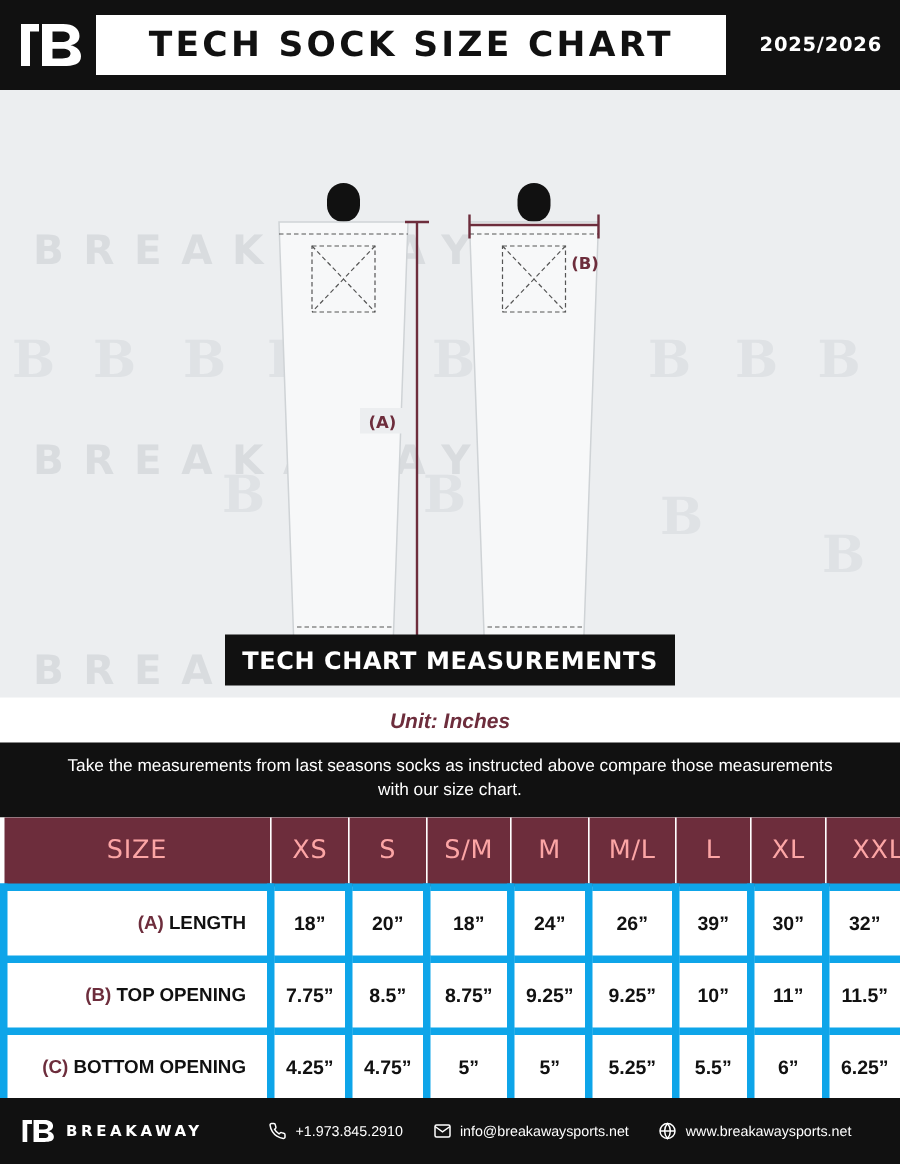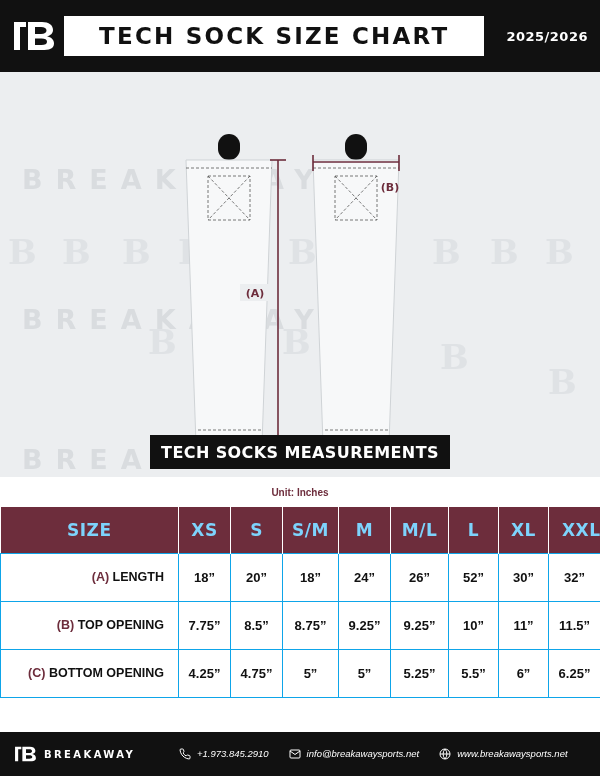--- a/index.html
+++ b/index.html
@@ -11,21 +11,21 @@
   }
   .page {
     position: relative;
     width: 600px; height: 776px;
     background: #ffffff;
   }
 
   
   .header {
     position: relative;
-    height: 72px;
+    height: 60px;
     background: #111111;
     display: flex;
     align-items: center;
     padding: 0 12px;
   }
   .logo-mark {
     width: 46px; height: 40px;
     position: relative;
     flex: 0 0 auto;
     margin-right: 6px;
@@ -111,56 +111,57 @@
   
   .unit-row {
     height: 30px;
     background: #ffffff;
     display: flex;
     align-items: center;
     justify-content: center;
   }
   .unit-row span {
     color: #6d2d3c;
-    font-size: 10px;
+    font-size: 14px;
+    font-style: italic;
     font-weight: 700;
   }
   .instruction {
     background: #111111;
     color: #ffffff;
     text-align: center;
     font-size: 11.5px;
     line-height: 16px;
     padding: 8px 40px 10px 40px;
   }
 
   
   .table-wrap { padding: 0; background:#fff; }
   table {
     width: 600px;
     border-collapse: collapse;
     table-layout: fixed;
   }
   thead th {
     background: #6d2d3c;
-    color: #7dd3fc;
-    font-family: "DejaVu Sans", sans-serif;
-    font-weight: 700;
+    color: #fca5a5;
+    font-family: "DejaVu Sans", sans-serif;
+    font-weight: 400;
     font-size: 17px;
     height: 46px;
     border-right: 1px solid #ffffff;
     text-align: center;
     letter-spacing: 0.5px;
     margin-top: 45px;
   }
   thead th:last-child { border-right: none; text-align: right; }
   thead th.label-col { font-size: 17px; }
   tbody td {
     height: 48px;
-    border: 1px solid #0ea5e9;
+    border: 5px solid #0ea5e9;
     text-align: center;
     font-size: 13px;
     font-weight: 700;
     color: #111111;
   }
   tbody td.label-col {
     text-align: right;
     padding-right: 14px;
     font-size: 12.5px;
   }
@@ -187,26 +188,25 @@
   }
   .footer-logo .fl-text {
     color: #ffffff;
     font-family: "DejaVu Sans", sans-serif;
     font-weight: 700;
     font-size: 10px;
     letter-spacing: 2.4px;
   }
   .f-item {
     display: flex;
-    align-items: flex-start;
+    align-items: center;
     gap: 6px;
     color: #ffffff;
     font-size: 9.5px;
     margin-right: 20px;
-    font-style: italic;
   }
   .f-icon { display:flex; align-items:center; }
 </style>
 </head>
 <body>
 
 <div class="page">
 
   <div class="header">
     <div class="logo-mark">
@@ -274,28 +274,29 @@
       <line x1="399" y1="83" x2="399" y2="99" stroke="#6d2d3c" stroke-width="1.6"></line>
       <text x="390" y="119" font-family="DejaVu Sans, sans-serif" font-size="11" font-weight="700" fill="#6d2d3c" text-anchor="middle">(B)</text>
 
       <line x1="320" y1="379" x2="392" y2="379" stroke="#6d2d3c" stroke-width="1.6"></line>
       <line x1="320" y1="372" x2="320" y2="386" stroke="#6d2d3c" stroke-width="1.6"></line>
       <line x1="392" y1="372" x2="392" y2="386" stroke="#6d2d3c" stroke-width="1.6"></line>
       <text x="365" y="393" font-family="DejaVu Sans, sans-serif" font-size="11" font-weight="700" fill="#6d2d3c" text-anchor="middle">(C)</text>
     </svg>
 
     <div class="measure-plate">
-      <span>TECH SOCKS MEASUREMENTS</span>
+      <span>TECH CHART MEASUREMENTS</span>
     </div>
   </div>
 
   <div class="unit-row">
     <span>Unit: Inches</span>
   </div>
 
+  <div class="instruction">Take the measurements from last seasons socks as instructed above compare those measurements  with our size chart.</div>
 
   <div class="table-wrap">
     <table>
       <colgroup>
         <col style="width:178px">
         <col style="width:52px">
         <col style="width:52px">
         <col style="width:56px">
         <col style="width:52px">
         <col style="width:58px">
@@ -317,21 +318,21 @@
         </tr>
       </thead>
       <tbody>
         <tr>
           <td class="label-col"><span class="tag">(A)</span><span> LENGTH</span></td>
           <td>18”</td>
           <td>20”</td>
           <td>18”</td>
           <td>24”</td>
           <td>26”</td>
-          <td>52”</td>
+          <td>39”</td>
           <td>30”</td>
           <td>32”</td>
         </tr>
         <tr>
           <td class="label-col"><span class="tag">(B)</span><span> TOP OPENING</span></td>
           <td>7.75”</td>
           <td>8.5”</td>
           <td>8.75”</td>
           <td>9.25”</td>
           <td>9.25”</td>

